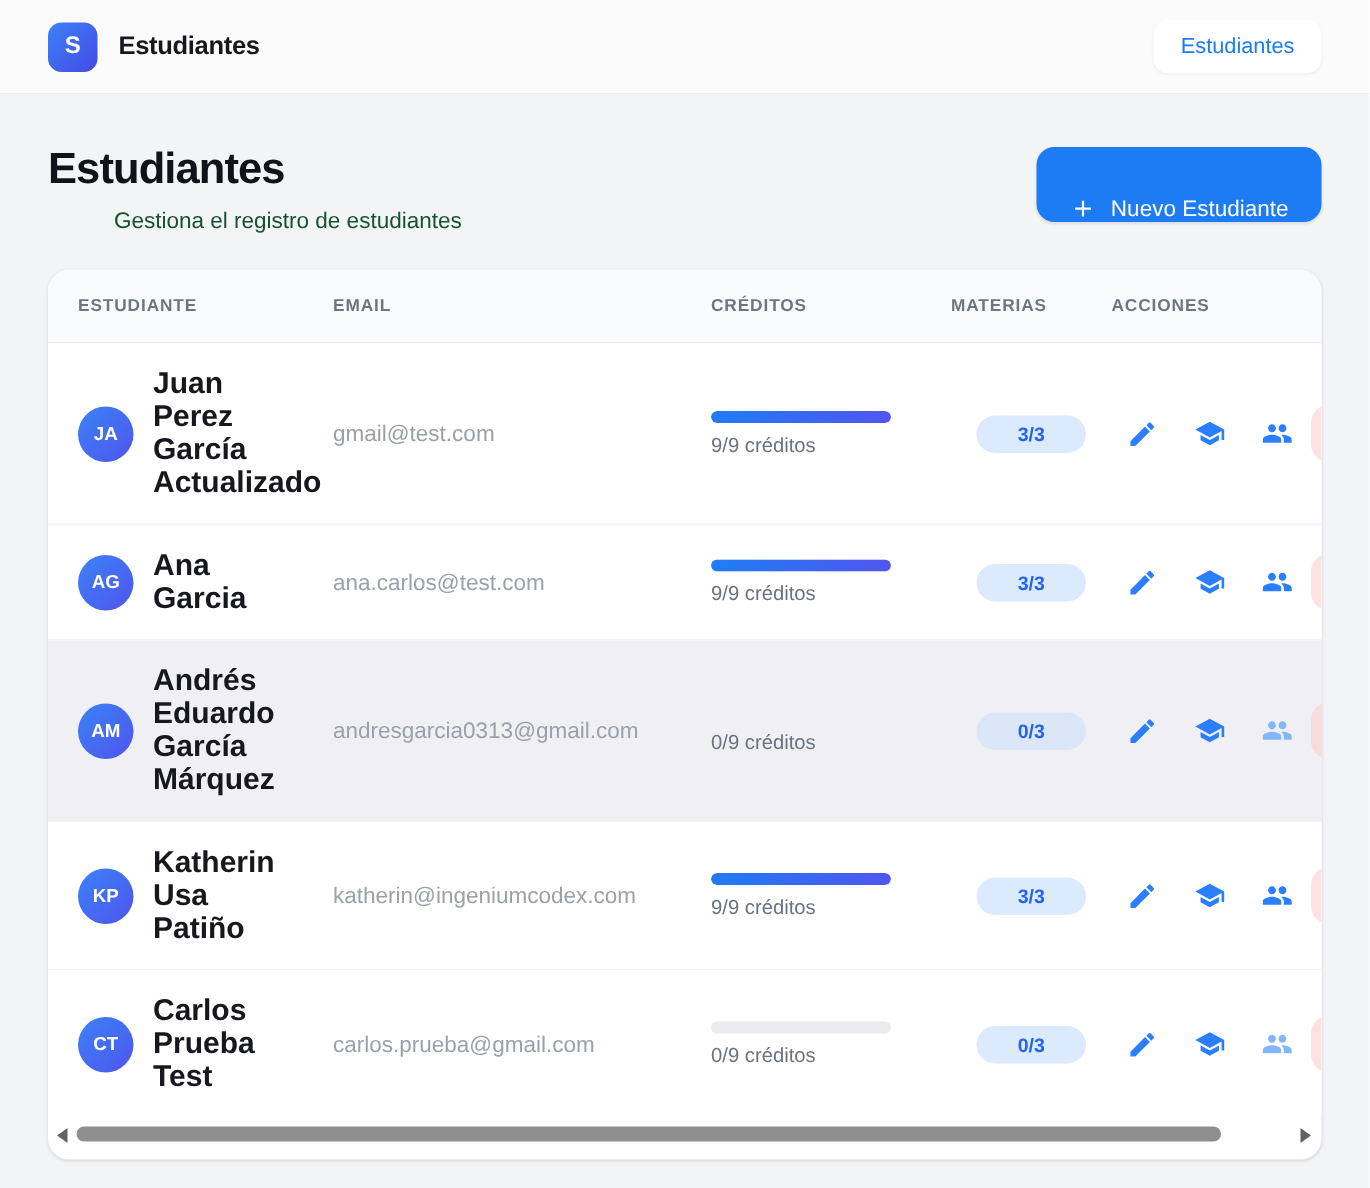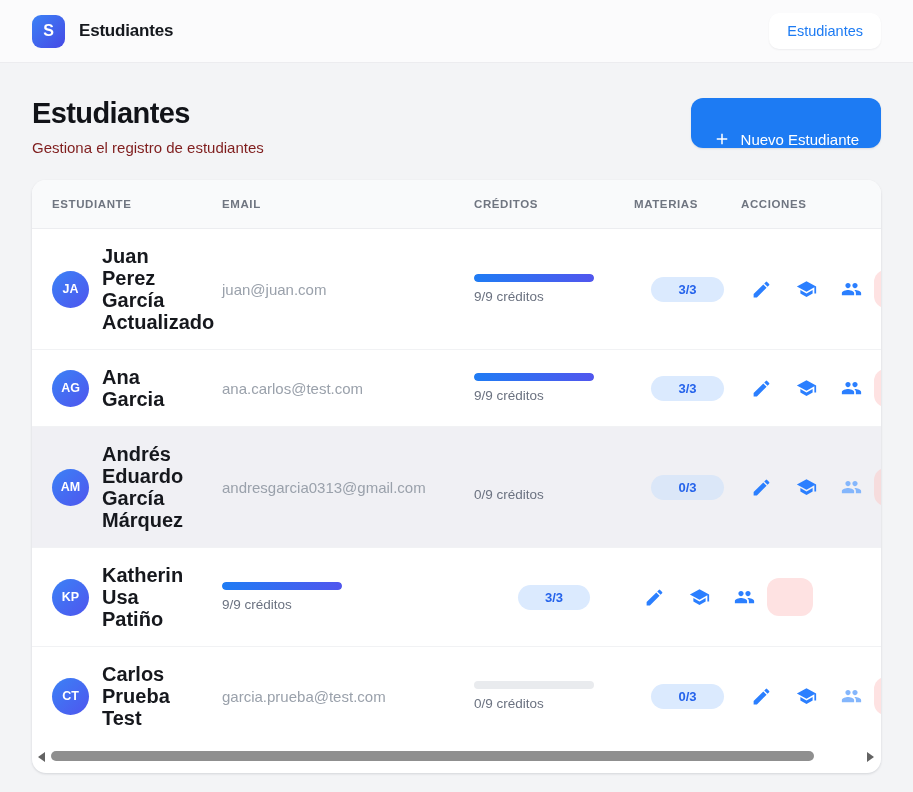--- a/index.html
+++ b/index.html
@@ -15,21 +15,21 @@
   .appbar-title { margin-left:14px; font-size:17px; font-weight:700; color:#15181d; letter-spacing:-0.2px; }
   .appbar-spacer { flex:1; }
   .nav-pill { background:#ffffff; border:none; border-radius:10px; padding:10px 18px;
               color:var(--accent-blue,#1d7bf3); font-size:14.5px; font-weight:500; cursor:pointer;
               box-shadow:0 1px 2px rgba(16,24,40,.06); font-family:inherit; }
 
   
   .main { padding:34px 32px 0 32px; }
   .page-head { display:flex; align-items:flex-start; justify-content:space-between; }
   .page-title { font-size:29px; font-weight:700; color:#111318; letter-spacing:-0.6px; }
-  .page-subtitle { margin-top:9px; font-size:15px; color:#7f1d1d; }
+  .page-subtitle { margin-top:9px; font-size:15px; color:#14532d;margin-left:44px; }
   .primary-btn { display:flex; align-items:flex-end; gap:10px; background:var(--accent-blue,#1d7bf3);
                  color:#fff; border:none; border-radius:12px; padding:0 22px; height:50px; margin-top:1px;
                  font-size:15px; font-weight:500; cursor:pointer; font-family:Liberation Sans, sans-serif;
                  box-shadow:0 1px 2px rgba(16,24,40,.1); }
   .primary-btn svg { display:block; }
 
   
   .card { margin-top:24px; background:#fff; border-radius:14px; overflow:hidden;
           box-shadow:0 1px 3px rgba(16,24,40,.09), 0 1px 2px rgba(16,24,40,.05); }
   .table-inner { width:920px; }
@@ -113,21 +113,21 @@
           <div class="th">CRÉDITOS</div>
           <div class="th">MATERIAS</div>
           <div class="th">ACCIONES</div>
         </div>
         <div id="tbody">
   <div class="trow">
     <div class="cell cell-student">
       <div class="avatar">JA</div>
       <div class="name">Juan Perez García Actualizado</div>
     </div>
-    <div class="cell cell-email">juan@juan.com</div>
+    <div class="cell cell-email">gmail@test.com</div>
     <div class="cell cell-credits">
       <div class="track">
         <div class="fill" style="width: 100%;"></div>
       </div>
       <div class="credits-label">9/9 créditos</div>
     </div>
     <div class="cell cell-materias">
       <span class="badge">3/3</span>
     </div>
     <div class="cell cell-actions">
@@ -224,20 +224,21 @@
         
       </button>
     </div>
   </div>
 
   <div class="trow">
     <div class="cell cell-student">
       <div class="avatar">KP</div>
       <div class="name">Katherin Usa Patiño</div>
     </div>
+    <div class="cell cell-email">katherin@ingeniumcodex.com</div>
     <div class="cell cell-credits">
       <div class="track">
         <div class="fill" style="width: 100%;"></div>
       </div>
       <div class="credits-label">9/9 créditos</div>
     </div>
     <div class="cell cell-materias">
       <span class="badge">3/3</span>
     </div>
     <div class="cell cell-actions">
@@ -260,21 +261,21 @@
         
       </button>
     </div>
   </div>
 
   <div class="trow">
     <div class="cell cell-student">
       <div class="avatar">CT</div>
       <div class="name">Carlos Prueba Test</div>
     </div>
-    <div class="cell cell-email">garcia.prueba@test.com</div>
+    <div class="cell cell-email">carlos.prueba@gmail.com</div>
     <div class="cell cell-credits">
       <div class="track">
         <div class="fill" style="width: 0%;"></div>
       </div>
       <div class="credits-label">0/9 créditos</div>
     </div>
     <div class="cell cell-materias">
       <span class="badge">0/3</span>
     </div>
     <div class="cell cell-actions">

